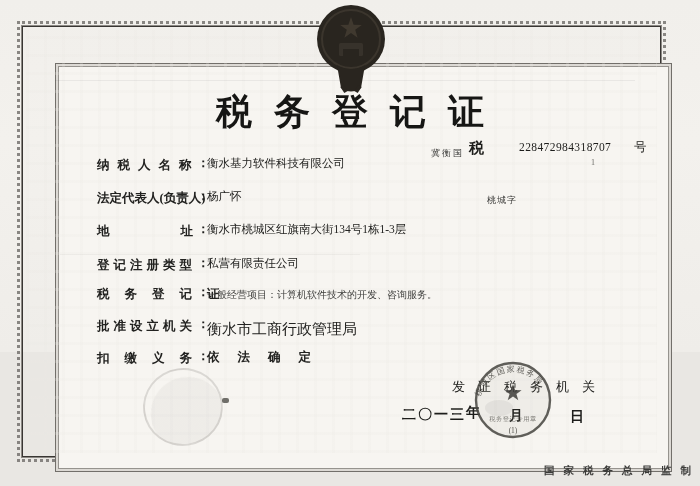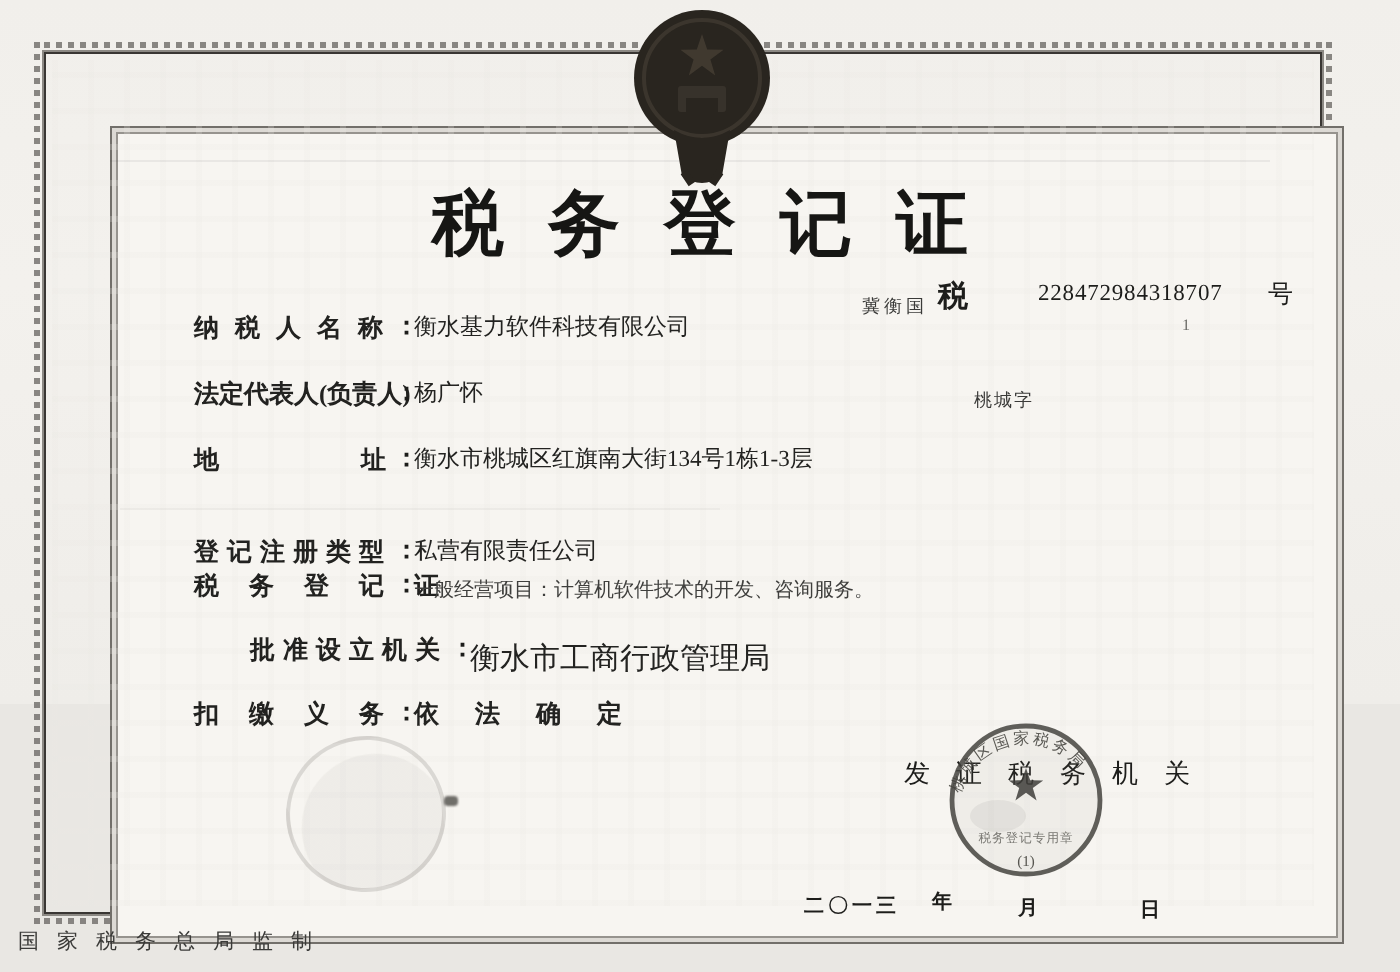--- a/index.html
+++ b/index.html
@@ -68,38 +68,38 @@
   .ls5{letter-spacing:8px;}   
   .ls2{letter-spacing:71px;}  
   .ls6{letter-spacing:4px;}   
   .ls4{letter-spacing:15px;}  
   .lsn{letter-spacing:0;font-size:10.5px;}
   .row-scope .val{font-size:10px;top:4px;color:#3f3f3d;}
   .row-approve .val{font-size:15px;top:4px;text-align:center;}
   .row-withhold .val{letter-spacing:18px;font-weight:600;font-size:12.5px;}
   
   .issuer{position:absolute;left:452px;top:378px;font-size:13px;font-weight:400;letter-spacing:13px;white-space:nowrap;}
-  .dateline span{position:absolute;font-size:10px;font-weight:600;white-space:nowrap;margin-top:40px;}
+  .dateline span{position:absolute;font-size:14px;font-weight:600;white-space:nowrap;}
   .d-prefix{left:402px;top:406px;letter-spacing:2px;}
   .d-year{left:466px;top:404px;}
   .d-month{left:509px;top:407px;}
   .d-day{left:570px;top:408px;}
   
   .seal{position:absolute;left:455px;top:356px;filter:blur(.25px);}
   .faint-stamp{
     position:absolute;left:143px;top:368px;width:76px;height:74px;
     border:2px solid rgba(118,116,110,.22);border-radius:50%;
     transform:rotate(-8deg);
     background:radial-gradient(circle at 55% 60%, rgba(110,108,102,.06) 0 60%, transparent 61%);
   }
   .speck{position:absolute;left:222px;top:398px;width:7px;height:5px;background:rgba(40,38,34,.65);border-radius:2px;filter:blur(.4px);}
   
   .footer{
-    position:absolute;left:0;top:464px;width:700px;text-align:left;
-    font-size:10.5px;font-weight:400;letter-spacing:9px;text-indent:9px;color:#3a3a38;
+    position:absolute;left:0;top:464px;width:700px;text-align:right;
+    font-size:10.5px;font-weight:700;letter-spacing:9px;text-indent:9px;color:#3a3a38;
   }
 </style>
 </head>
 <body>
 
 <div class="page">
 
   <div class="frame">
     <div class="sheet"></div>
   </div>
@@ -136,31 +136,31 @@
   <div class="row" style="top:188px;">
     <span class="lbl lsn">法定代表人(负责人)</span>
     <span class="colon">：</span>
     <span class="val">杨广怀</span>
   </div>
   <div class="row" style="top:221px;">
     <span class="lbl ls2">地址</span>
     <span class="colon">：</span>
     <span class="val">衡水市桃城区红旗南大街134号1栋1-3层</span>
   </div>
-  <div class="row" style="top:267px;">
+  <div class="row" style="top:255px;">
     <span class="lbl ls6">登记注册类型</span>
     <span class="colon">：</span>
     <span class="val">私营有限责任公司</span>
   </div>
   <div class="row row-scope" style="top:284px;">
     <span class="lbl ls4">税务登记证</span>
     <span class="colon">：</span>
     <span class="val">一般经营项目：计算机软件技术的开发、咨询服务。</span>
   </div>
-  <div class="row row-approve" style="top:316px;margin-left:28px;">
+  <div class="row row-approve" style="top:316px;">
     <span class="lbl ls6">批准设立机关</span>
     <span class="colon">：</span>
     <span class="val">衡水市工商行政管理局</span>
   </div>
   <div class="row row-withhold" style="top:348px;">
     <span class="lbl ls4">扣缴义务</span>
     <span class="colon">：</span>
     <span class="val">依法确定</span>
   </div>
 

